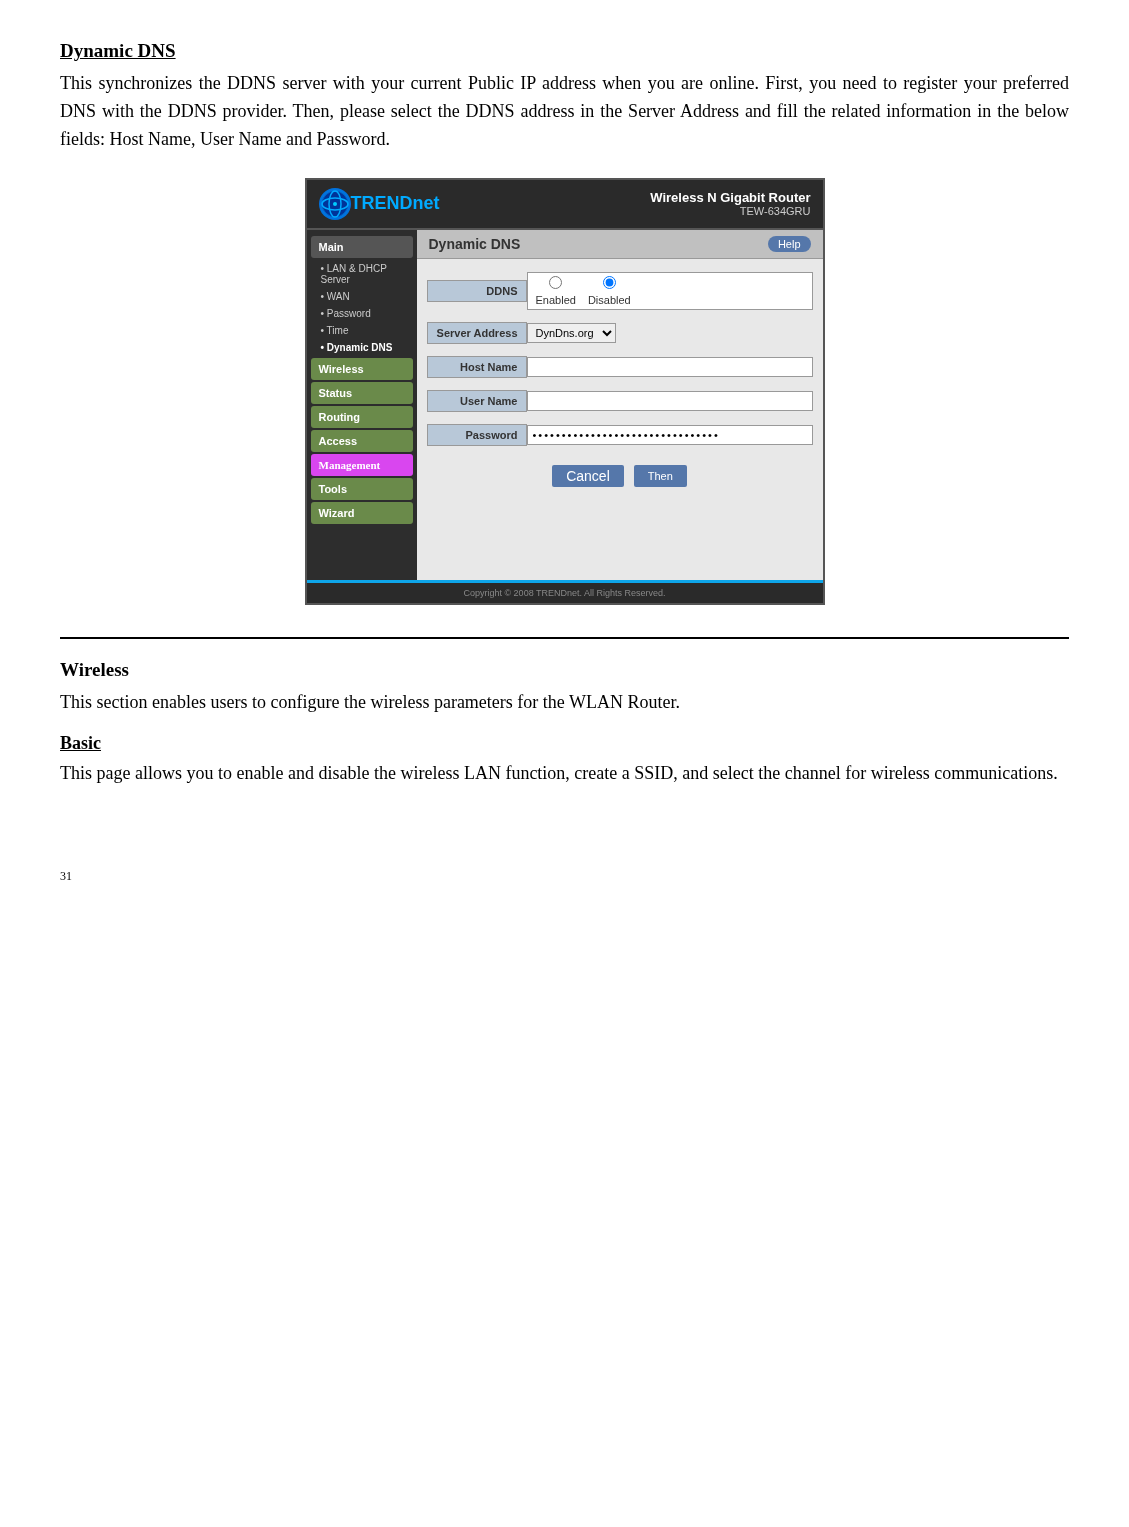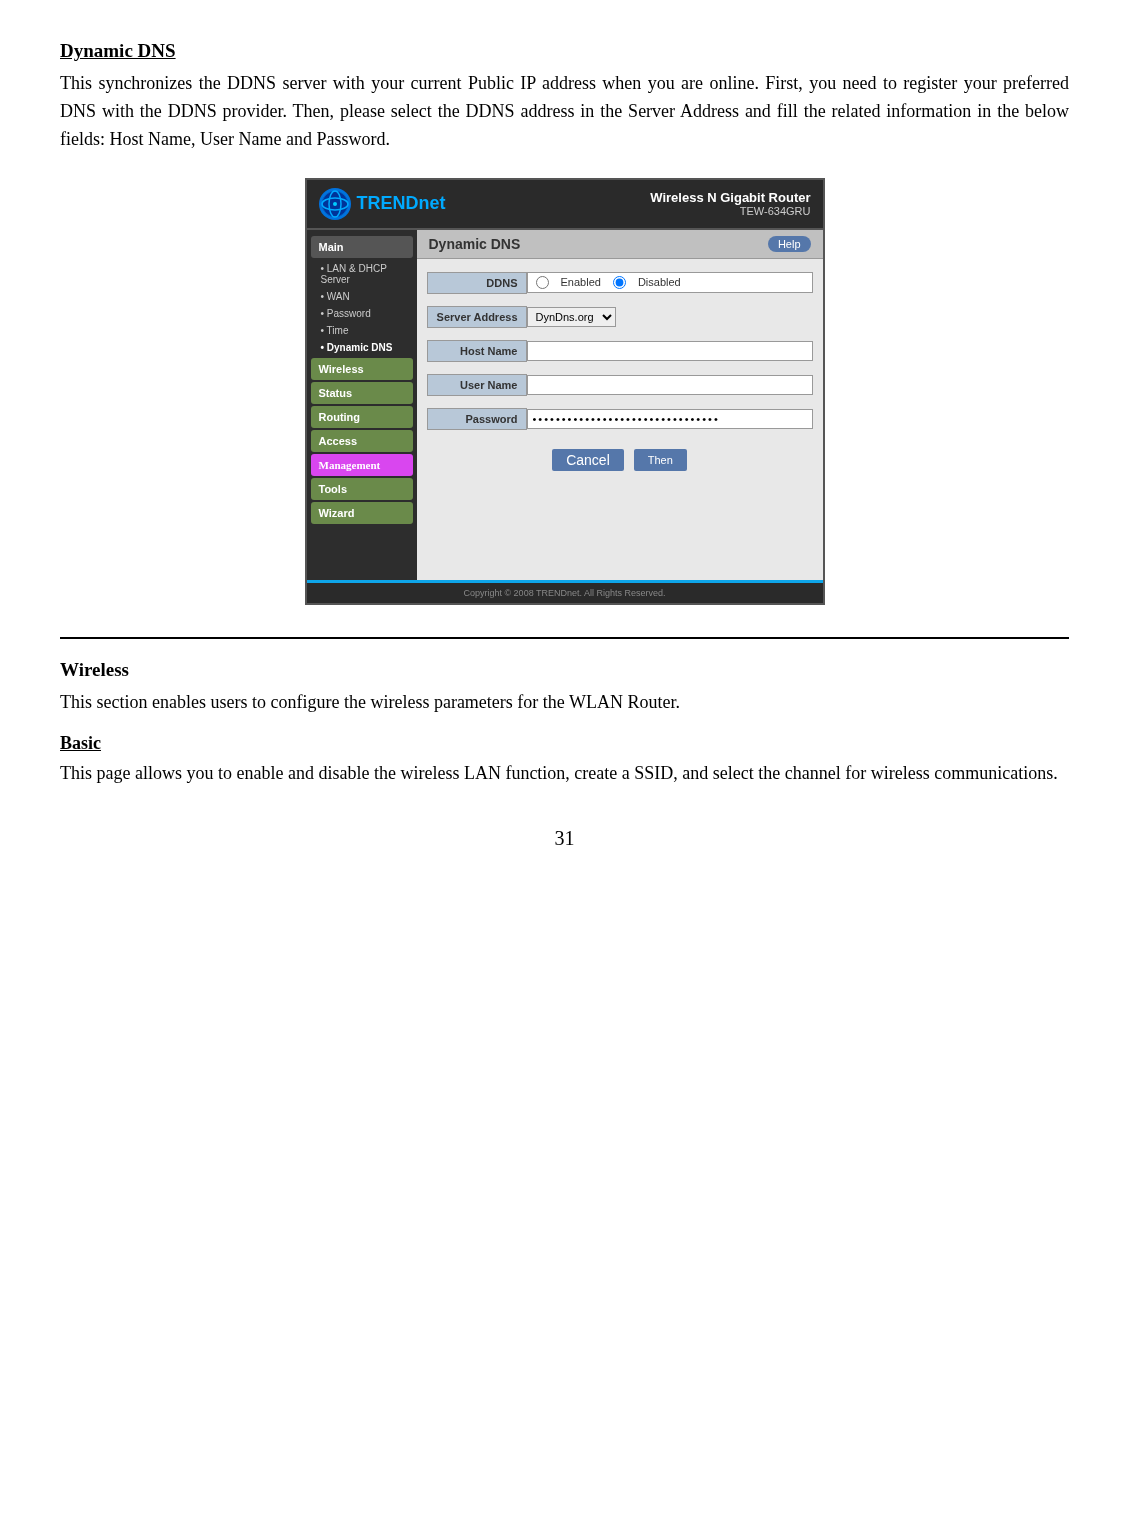--- a/index.html
+++ b/index.html
@@ -51,21 +51,20 @@
       padding: 8px 12px;
       display: flex;
       align-items: center;
       justify-content: space-between;
       border-bottom: 2px solid #555;
     }
 
     .trendnet-logo {
       display: flex;
       align-items: center;
-      gap: 6px;
     }
 
     .logo-icon {
       width: 32px;
       height: 32px;
       background: radial-gradient(circle, #00aaff, #0055cc);
       border-radius: 50%;
       display: flex;
       align-items: center;
       justify-content: center;
@@ -212,22 +211,23 @@
       padding: 3px 8px;
       background: white;
       border: 1px solid #999;
       flex: 1;
     }
 
     .radio-label {
       font-size: 11px;
       color: #333;
       display: flex;
-      align-items: flex-start;
-      gap: 12px;
+      align-items: center;
+      gap: 5px;
+      flex-direction: column;
     }
 
     .select-control {
       padding: 2px 4px;
       font-size: 11px;
       border: 1px solid #999;
     }
 
     .button-row {
       display: flex;
@@ -283,23 +283,23 @@
     }
 
     .subsection-title {
       font-weight: bold;
       text-decoration: underline;
       font-size: 18px;
       margin: 12px 0 6px 0;
     }
 
     .page-number {
-      text-align: center;
-      margin-top: 40px;
-      font-size: 20px;
+      text-align: left;
+      margin-top: 82px;
+      font-size: 12px;
     }
 
     .password-dots {
       letter-spacing: 2px;
       font-size: 11px;
     }
   </style>
 </head>
 <body>
 

